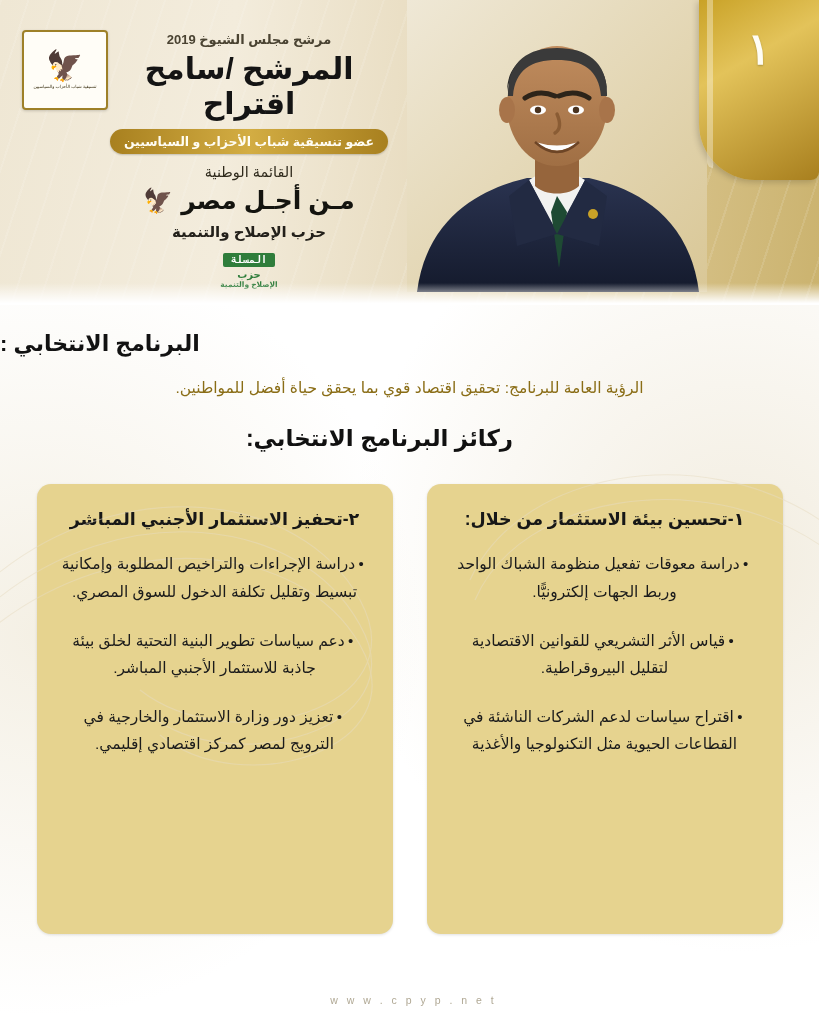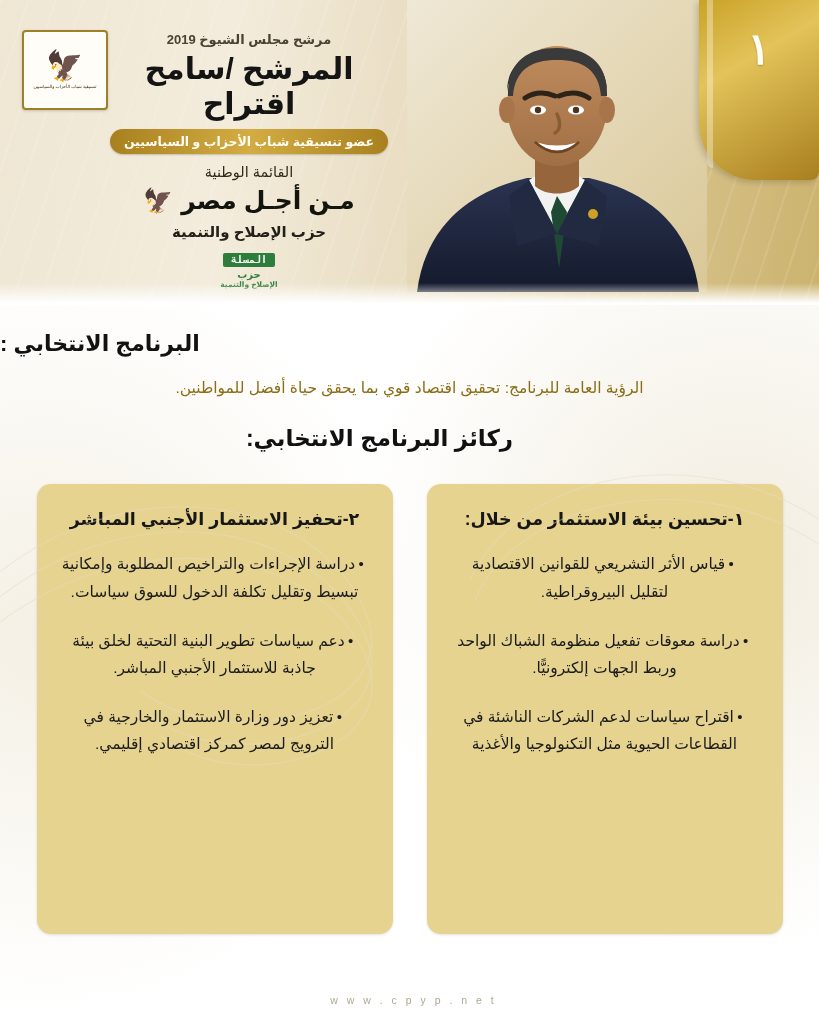--- a/index.html
+++ b/index.html
@@ -245,30 +245,30 @@
 
   <div class="sec-title right">البرنامج الانتخابي :</div>
   <div class="vision">الرؤية العامة للبرنامج: تحقيق اقتصاد قوي بما يحقق حياة أفضل للمواطنين.</div>
   <div class="pillars-title">ركائز البرنامج الانتخابي:</div>
 
   <div class="cards">
 
     <div class="card">
       <div class="card-h">١-تحسين بيئة الاستثمار من خلال:</div>
       <ul>
+        <li><span class="bullet">•</span><span>دراسة معوقات تفعيل منظومة الشباك الواحد وربط الجهات إلكترونيًّا.</span></li>
         <li><span class="bullet">•</span><span>قياس الأثر التشريعي للقوانين الاقتصادية لتقليل البيروقراطية.</span></li>
-        <li><span class="bullet">•</span><span>دراسة معوقات تفعيل منظومة الشباك الواحد وربط الجهات إلكترونيًّا.</span></li>
         <li><span class="bullet">•</span><span>اقتراح سياسات لدعم الشركات الناشئة في القطاعات الحيوية مثل التكنولوجيا والأغذية</span></li>
       </ul>
     </div>
 
     <div class="card">
       <div class="card-h">٢-تحفيز الاستثمار الأجنبي المباشر</div>
       <ul>
-        <li><span class="bullet">•</span><span>دراسة الإجراءات والتراخيص المطلوبة وإمكانية تبسيط وتقليل تكلفة الدخول للسوق سياسات.</span></li>
+        <li><span class="bullet">•</span><span>دراسة الإجراءات والتراخيص المطلوبة وإمكانية تبسيط وتقليل تكلفة الدخول للسوق المصري.</span></li>
         <li><span class="bullet">•</span><span>دعم سياسات تطوير البنية التحتية لخلق بيئة جاذبة للاستثمار الأجنبي المباشر.</span></li>
         <li><span class="bullet">•</span><span>تعزيز دور وزارة الاستثمار والخارجية في الترويج لمصر كمركز اقتصادي إقليمي.</span></li>
       </ul>
     </div>
   </div>
 
   <div class="footer">w w w . c p y p . n e t</div>
 </div>
 
 </body></html>

